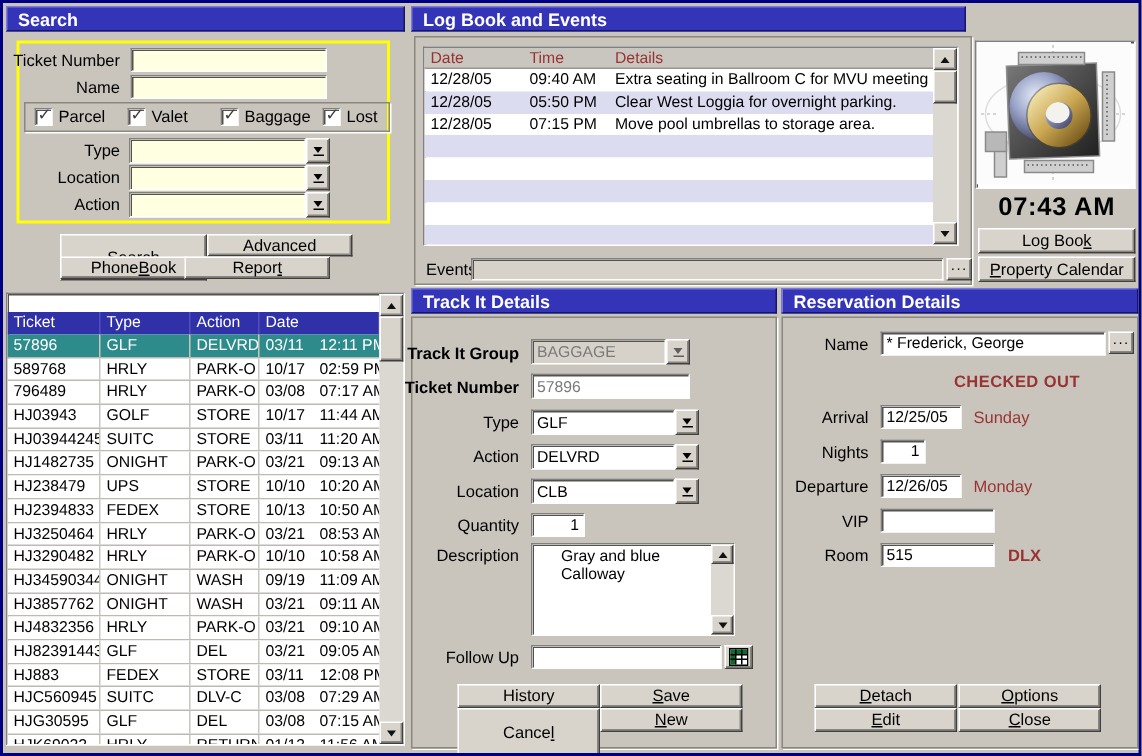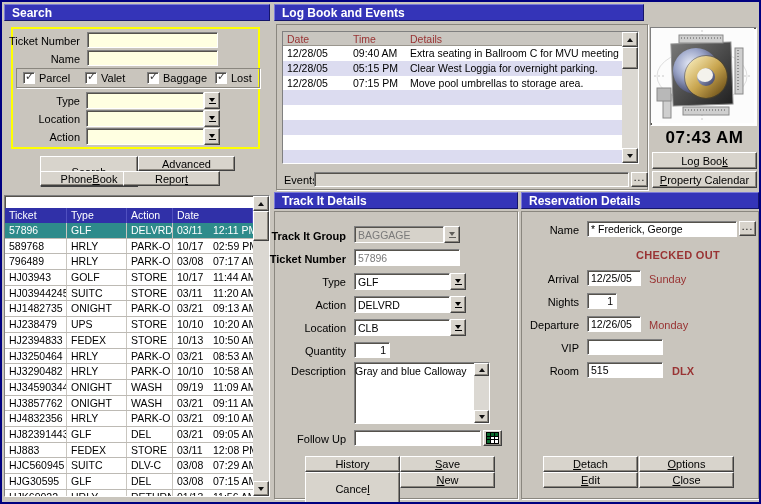--- a/index.html
+++ b/index.html
@@ -73,21 +73,21 @@
   .lcol1 { width:66px; } .lcol2 { width:57px; } .lcol3 { flex:1; }
   
   .sbar { width:16px; background:#dbd8d2; display:flex; flex-direction:column; }
   .sb-btn { height:15px; background:#d8d4cc; border:1px solid; border-color:#fff #404040 #404040 #fff; box-shadow:inset -1px -1px 0 #8a867e; display:flex; align-items:center; justify-content:center; }
   .sb-thumb { background:#d8d4cc; border:1px solid; border-color:#fff #404040 #404040 #fff; box-shadow:inset -1px -1px 0 #8a867e; }
   .sb-track { flex:1; }
   .tri-up { width:0; border-left:3px solid transparent; border-right:3px solid transparent; border-bottom:4px solid #111; }
   .tri-down { width:0; border-left:3px solid transparent; border-right:3px solid transparent; border-top:4px solid #111; }
   
   .descbox { display:flex; background:#fff; border:1px solid; border-color:#808080 #fff #fff #808080; box-shadow:inset 1px 1px 0 #55524c; }
-  .desctext { flex:1; padding:2px 0; font-size:10.5px; overflow:hidden; }
+  .desctext { flex:1; padding:2px 19px; font-size:10.5px; overflow:hidden; }
   .descbox .sbar { width:15px; }
   .descbox .sb-btn { height:13px; }
   .smallbtn { font-size:10px; letter-spacing:1px; padding-bottom:4px; }
   .clock { font-size:17px; font-weight:bold; text-align:center; letter-spacing:0.5px; }
   .status { font-weight:bold; letter-spacing:0.3px; }
   .ybox { border:2px solid #ffff00; }
 </style>
 </head>
 <body>
 
@@ -313,21 +313,21 @@
         <div class="hc lcol3">Details</div>
       </div>
       <div id="log-rows">
           <div class="lrow">
             <div class="lc lcol1">12/28/05</div>
             <div class="lc lcol2">09:40 AM</div>
             <div class="lc lcol3">Extra seating in Ballroom C for MVU meeting</div>
           </div>
           <div class="lrow alt">
             <div class="lc lcol1">12/28/05</div>
-            <div class="lc lcol2">05:15 PM</div>
+            <div class="lc lcol2">05:50 PM</div>
             <div class="lc lcol3">Clear West Loggia for overnight parking.</div>
           </div>
           <div class="lrow">
             <div class="lc lcol1">12/28/05</div>
             <div class="lc lcol2">07:15 PM</div>
             <div class="lc lcol3">Move pool umbrellas to storage area.</div>
           </div>
           <div class="lrow alt">
             <div class="lc lcol1"></div>
             <div class="lc lcol2"></div>

